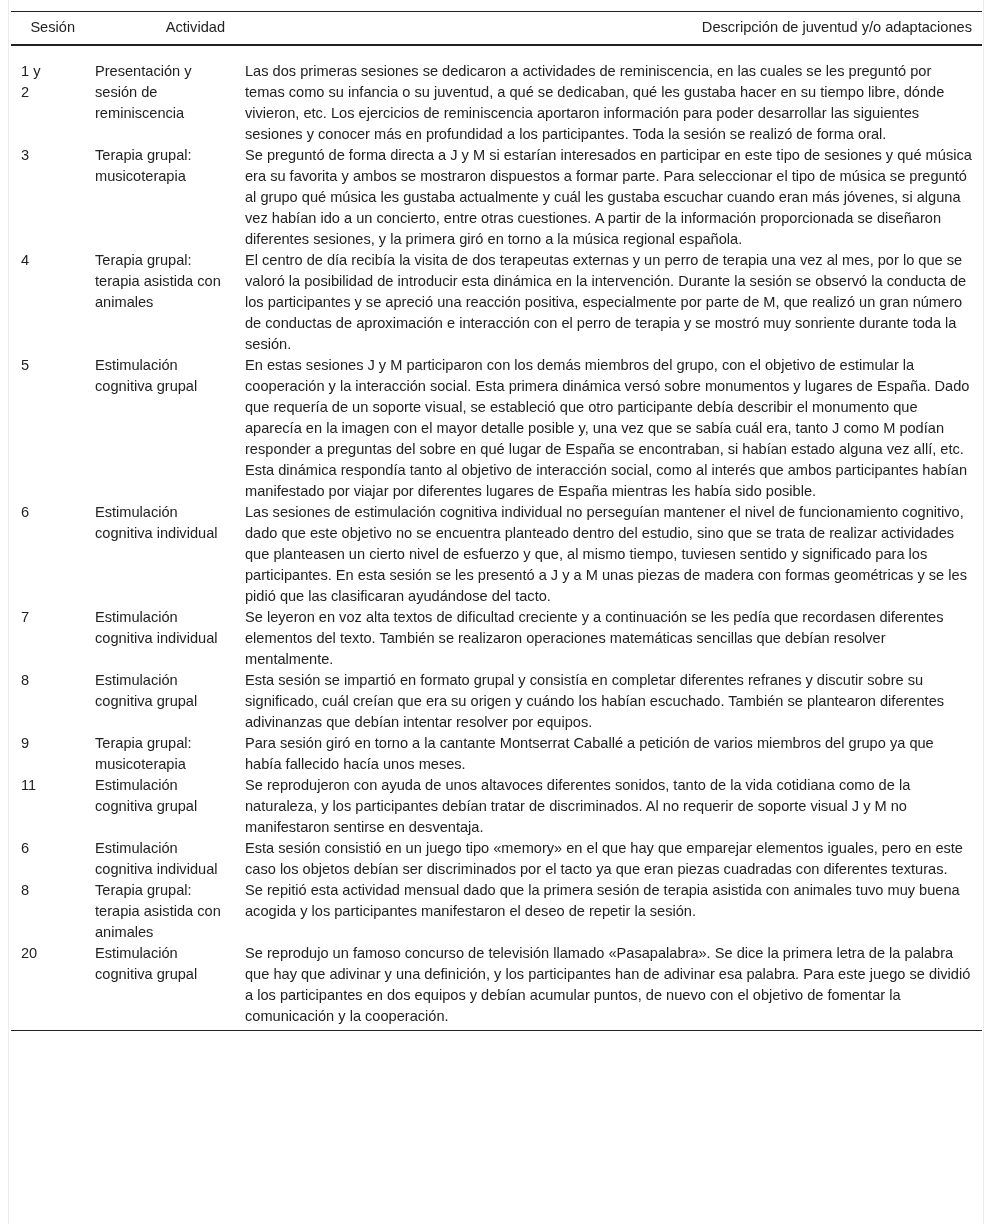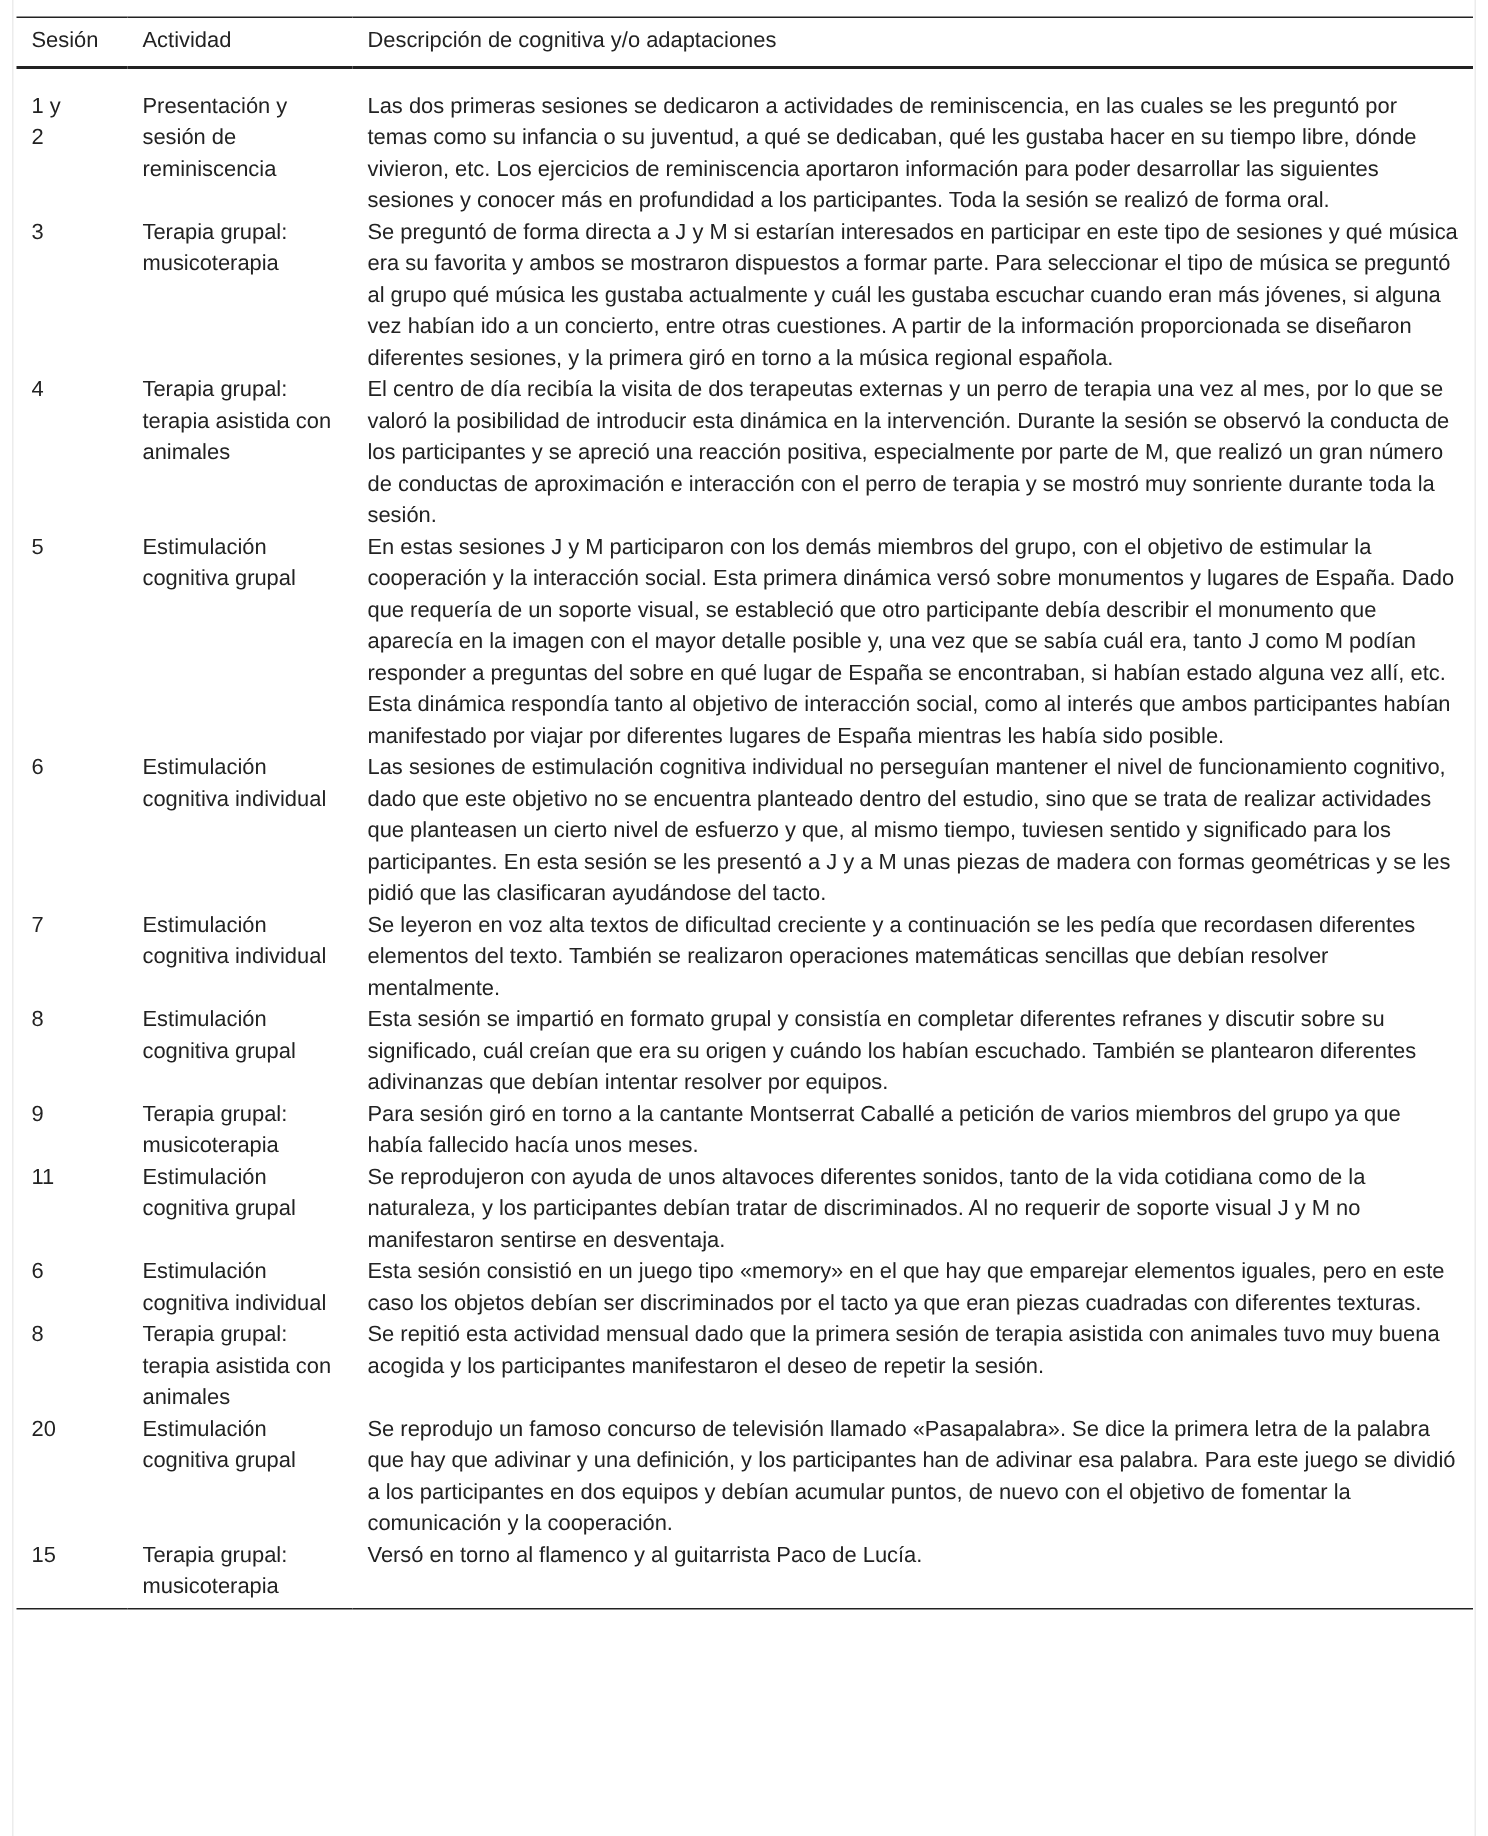--- a/index.html
+++ b/index.html
@@ -8,21 +8,21 @@
     font-family: "Liberation Sans", sans-serif; color: #222222;
   }
   .edge-left { position: absolute; left: 8px; top: 0; width: 1px; height: 1224px; background: #ececec; }
   .edge-right { position: absolute; left: 983px; top: 0; width: 1px; height: 1224px; background: #ececec; }
   table.t {
     position: absolute; left: 11px; top: 11px; width: 971px;
     border-collapse: collapse; font-size: 14.6px; line-height: 21px;
   }
   table.t thead tr { border-top: 1px solid #222; border-bottom: 2px solid #222; }
   table.t th {
-    font-weight: normal; text-align: left; vertical-align: top;
+    font-weight: normal; text-align: right; vertical-align: top;
     padding: 5px 10px 6px 10px; height: 20px;
   }
   table.t tbody tr:last-child { border-bottom: 1px solid #222; }
   table.t td { vertical-align: top; padding: 0 10px 0 10px; }
   table.t tbody tr:first-child td { padding-top: 15px; }
   table.t tbody tr:last-child td { padding-bottom: 3px; }
   .c1 { width: 54px; }
   .c2 { width: 130px; }
   .c3 { }
   td.c1 { white-space: pre-line; }
@@ -31,21 +31,21 @@
 <body>
 
 <div class="edge-left"></div>
 <div class="edge-right"></div>
 
 <table class="t">
   <thead>
     <tr>
       <th class="c1">Sesión</th>
       <th class="c2">Actividad</th>
-      <th class="c3">Descripción de cognitiva y/o adaptaciones</th>
+      <th class="c3">Descripción de juventud y/o adaptaciones</th>
     </tr>
   </thead>
   <tbody id="tbody">
       <tr>
         <td class="c1">1 y
 2</td>
         <td class="c2">Presentación y sesión de reminiscencia</td>
         <td class="c3">Las dos primeras sesiones se dedicaron a actividades de reminiscencia, en las cuales se les preguntó por temas como su infancia o su juventud, a qué se dedicaban, qué les gustaba hacer en su tiempo libre, dónde vivieron, etc. Los ejercicios de reminiscencia aportaron información para poder desarrollar las siguientes sesiones y conocer más en profundidad a los participantes. Toda la sesión se realizó de forma oral.</td>
       </tr>
       <tr>
@@ -96,19 +96,14 @@
       <tr>
         <td class="c1">8</td>
         <td class="c2">Terapia grupal: terapia asistida con animales</td>
         <td class="c3">Se repitió esta actividad mensual dado que la primera sesión de terapia asistida con animales tuvo muy buena acogida y los participantes manifestaron el deseo de repetir la sesión.</td>
       </tr>
       <tr>
         <td class="c1">20</td>
         <td class="c2">Estimulación cognitiva grupal</td>
         <td class="c3">Se reprodujo un famoso concurso de televisión llamado «Pasapalabra». Se dice la primera letra de la palabra que hay que adivinar y una definición, y los participantes han de adivinar esa palabra. Para este juego se dividió a los participantes en dos equipos y debían acumular puntos, de nuevo con el objetivo de fomentar la comunicación y la cooperación.</td>
       </tr>
-      <tr>
-        <td class="c1">15</td>
-        <td class="c2">Terapia grupal: musicoterapia</td>
-        <td class="c3">Versó en torno al flamenco y al guitarrista Paco de Lucía.</td>
-      </tr>
     </tbody>
 </table>
 
 </body></html>

